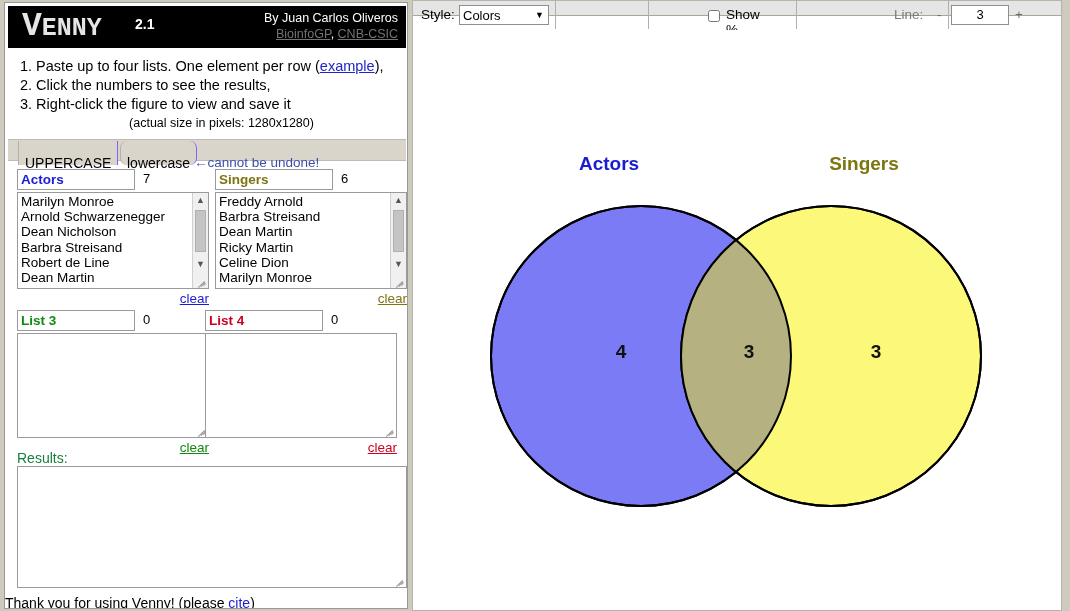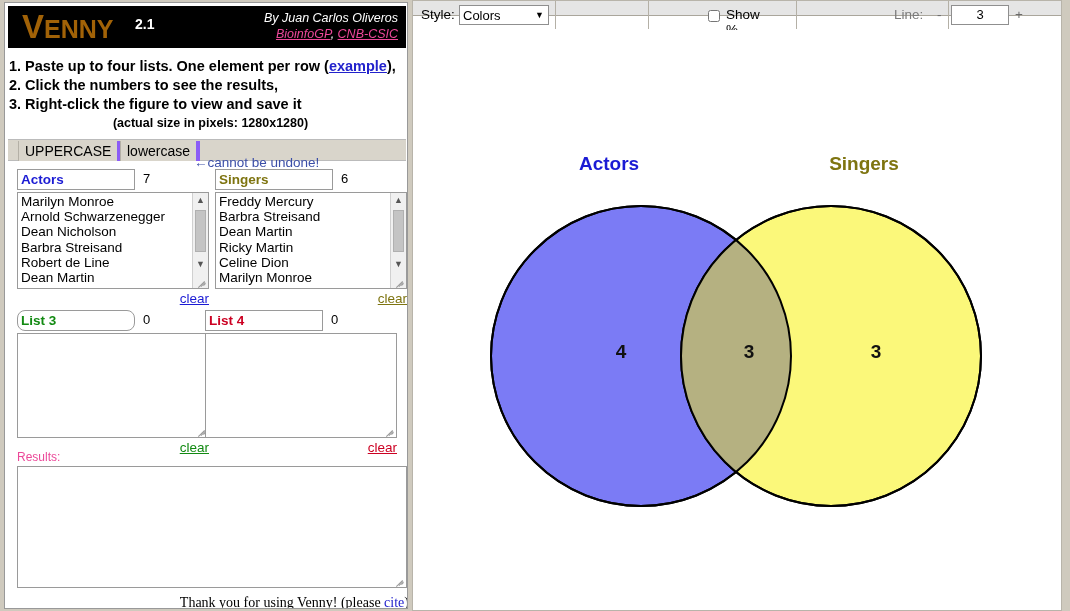--- a/index.html
+++ b/index.html
@@ -29,56 +29,54 @@
     position: absolute;
     left: 3px; top: 3px;
     width: 398px; height: 42px;
     background: #000000;
     color: #ffffff;
     box-sizing: border-box;
   }
   #venny-logo {
     position: absolute;
     left: 14px; top: 3px;
-    font-family: Liberation Sans, sans-serif;
+    font-family: Liberation Mono, monospace;
     font-weight: bold;
     font-size: 33px;
     letter-spacing: 0px;
-    color: #a16207;
+    color: #e5e5e5;
     line-height: 36px;
   }
   #venny-logo .small-caps { font-size: 25px; }
   #venny-version {
     position: absolute;
     left: 127px; top: 10px;
     font-size: 14px;
     font-weight: bold;
     color: #ffffff;
     font-family: "Liberation Sans", sans-serif;
   }
   #venny-author {
     position: absolute;
     right: 8px; top: 4px;
     text-align: right;
     font-size: 12.5px;
     color: #ffffff;
     line-height: 16px;
     width: 240px;
-    font-style: italic;
-  }
-  #venny-author a { color: #ec4899; text-decoration: underline; }
+  }
+  #venny-author a { color: #737373; text-decoration: underline; }
 
   #instructions {
     position: absolute;
-    left: 4px; top: 54px;
+    left: 15px; top: 54px;
     width: 385px;
     font-size: 14.5px;
     color: #000;
     line-height: 19px;
-    font-weight: bold;
   }
   #instructions .line { white-space: nowrap; }
   #instructions a { color: #2222cc; }
   #instructions .sub {
     font-size: 12.5px;
     padding-left: 18px;
     text-align: center;
   }
 
   #case-bar {
@@ -89,29 +87,29 @@
     border-top: 1px solid #bbb;
     border-bottom: 1px solid #bbb;
     box-sizing: border-box;
   }
   .case-btn {
     position: absolute;
     top: 1px; height: 20px;
     line-height: 20px;
     font-size: 14px;
     color: #000;
-    padding: 0 6px;
+    padding: 12px 6px;
     box-sizing: border-box;
     background: #d9d5cb;
     border-left: 1px solid #b4b0a6;
-    border-right: 4px solid #8b5cf6;
+    border-right: 1px solid #8b5cf6;
     cursor: pointer;
   }
   #btn-upper { left: 10px; }
-  #btn-lower { left: 112px; }
+  #btn-lower { left: 112px; border-radius: 7px; }
   #undo-note {
     position: absolute;
     left: 186px; top: 1px;
     height: 20px; line-height: 20px;
     font-size: 13.5px;
     color: #3c4fa8;
     margin-top: 12px;
   }
 
   
@@ -209,39 +207,38 @@
     top: 122px;
     font-size: 13.5px;
     text-decoration: underline;
     cursor: pointer;
   }
   .list-box.short + .clear-link { top: 130px; }
 
   #results-label {
     position: absolute;
     left: 12px; top: 447px;
-    font-size: 12px;
-    color: #ec4899;
+    font-size: 14px;
+    color: #15803d;
   }
   #results-box {
     position: absolute;
     left: 12px; top: 463px;
     width: 390px; height: 122px;
     border: 1px solid #9a9a9a;
     background: #fff;
     box-sizing: border-box;
   }
   #thanks {
     position: absolute;
     left: 0; top: 592px;
     width: 404px;
-    text-align: right;
+    text-align: left;
     font-size: 14px;
     color: #000;
-    font-family: Liberation Serif, serif;
   }
   #thanks a { color: #2222cc; }
 
   
   #right-panel {
     position: absolute;
     left: 412px; top: 0px;
     width: 650px; height: 611px;
     background: #ffffff;
     border: 1px solid #b8b4aa;
@@ -412,21 +409,21 @@
       <a href="#" class="clear-link" id="clr-1" style="color: rgb(27, 27, 212);">clear</a>
     </div>
 
     <div class="list-group" id="grp-2">
       <div class="name-row">
         <input class="name-input" id="name-2" value="Singers" style="color: rgb(126, 116, 16);">
         <span class="count" id="cnt-2">6</span>
       </div>
       <div class="list-box tall">
         <div class="list-items" id="items-2">
-            <div>Freddy Mercury</div>
+            <div>Freddy Arnold</div>
             <div>Barbra Streisand</div>
             <div>Dean Martin</div>
             <div>Ricky Martin</div>
             <div>Celine Dion</div>
             <div>Marilyn Monroe</div>
           </div>
         <div class="sb">
           <div class="arrow up">▲</div>
           <div class="thumb"></div>
           <div class="arrow down">▼</div>
@@ -435,21 +432,21 @@
             <i></i>
             <i></i>
             <i></i>
           </div>
       </div>
       <a href="#" class="clear-link" id="clr-2" style="color: rgb(126, 116, 16);">clear</a>
     </div>
 
     <div class="list-group" id="grp-3">
       <div class="name-row">
-        <input class="name-input" id="name-3" value="List 3" style="color: rgb(18, 138, 18); border-radius: 8px;">
+        <input class="name-input" id="name-3" value="List 3" style="color: rgb(18, 138, 18);">
         <span class="count" id="cnt-3">0</span>
       </div>
       <div class="list-box short">
         <div class="list-items" id="items-3">
             <div></div>
           </div>
         <div class="grip">
             <i></i>
             <i></i>
             <i></i>

